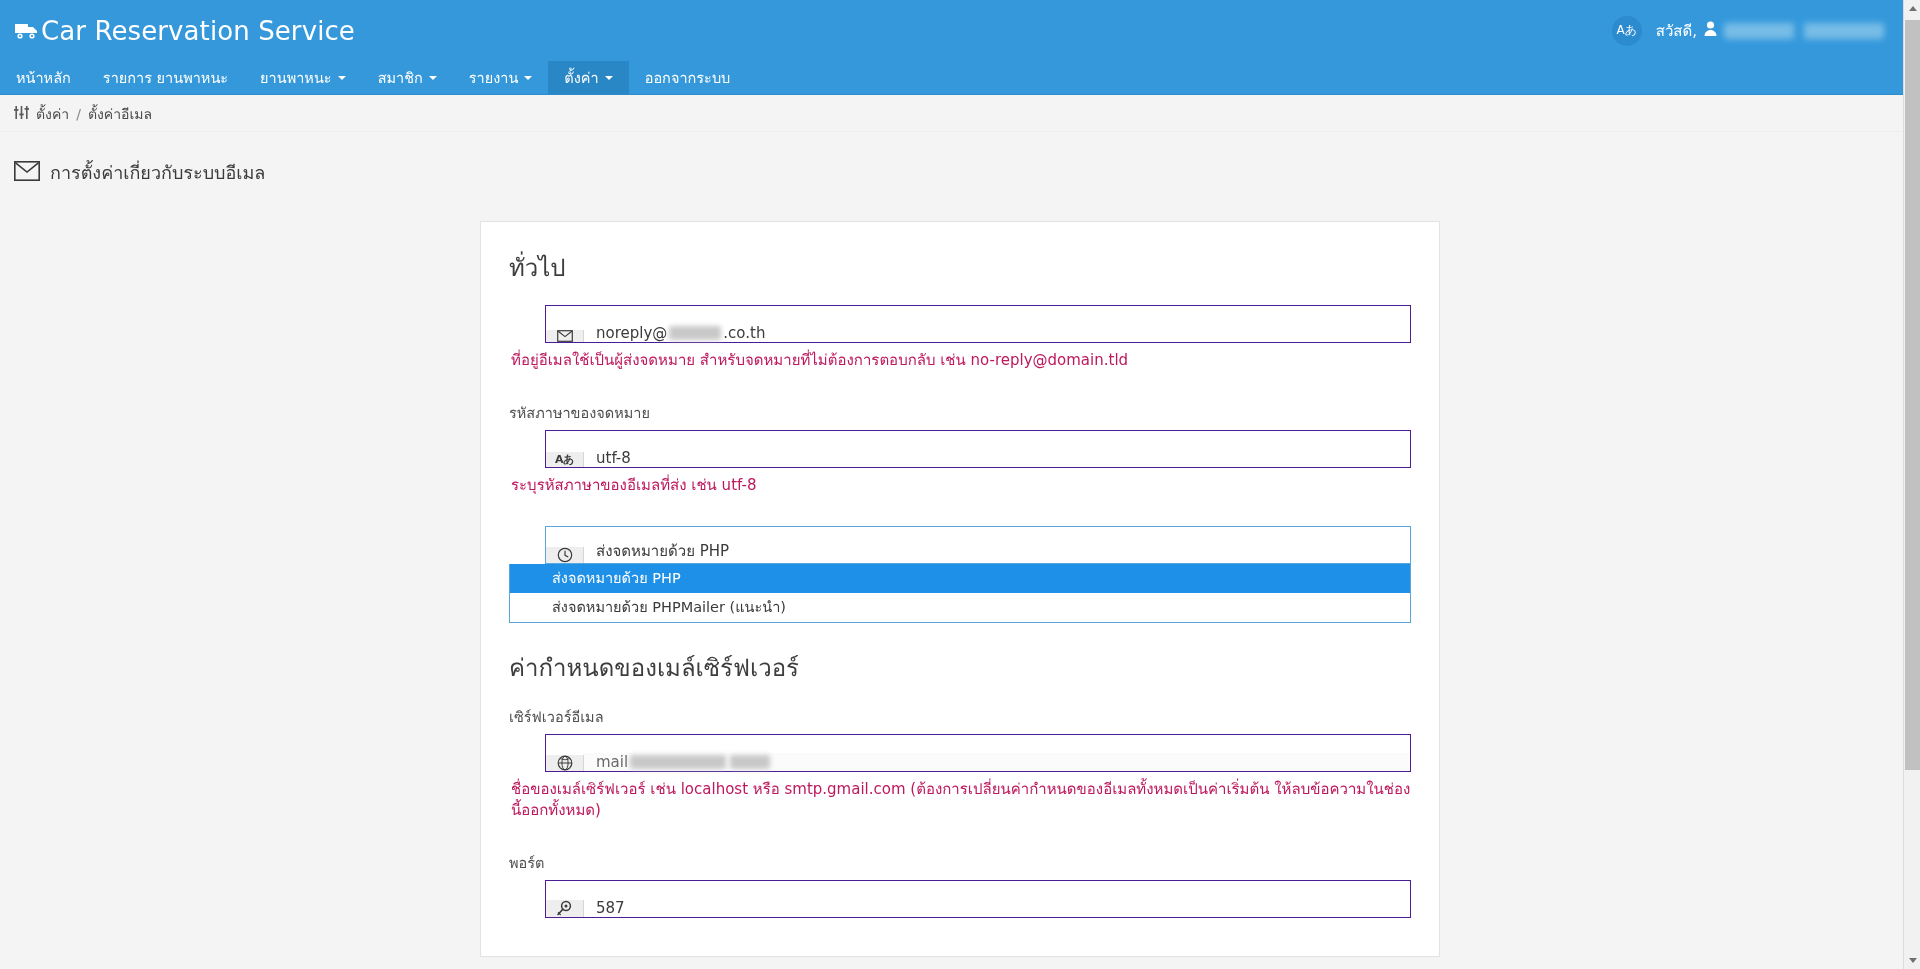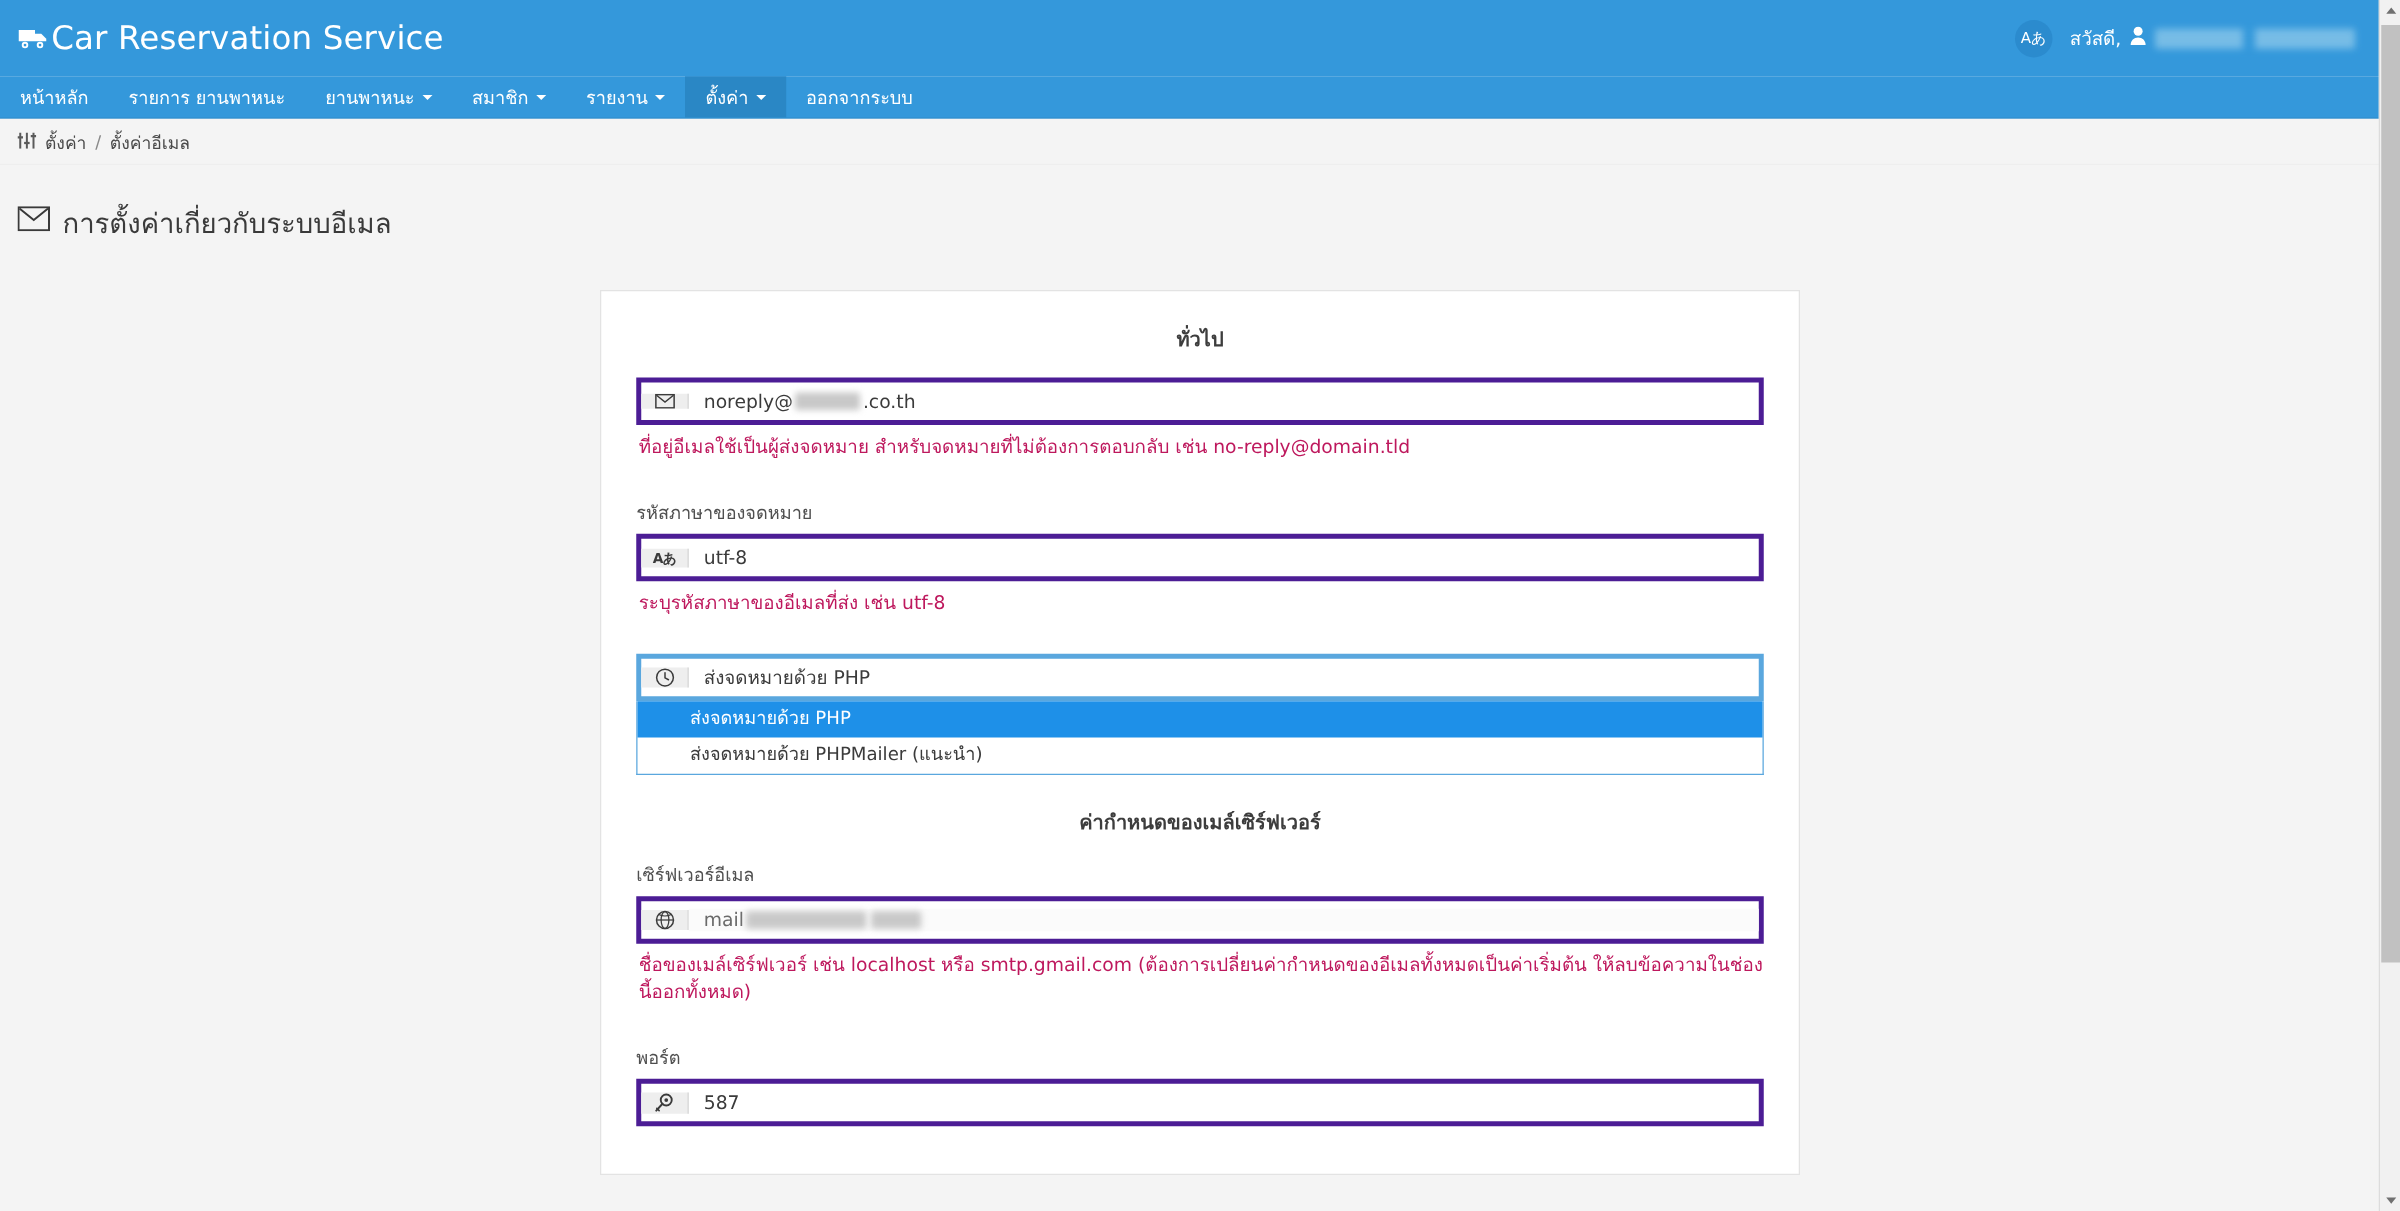--- a/index.html
+++ b/index.html
@@ -89,55 +89,56 @@
     font-size: 14px; color: #4a4a4a;
     border-bottom: 1px solid #eeeeee;
   }
   .crumb { color: #4a4a4a; text-decoration: none; cursor: pointer; }
   .crumb-sep { color: #8a8a8a; }
   .crumb.current { color: #4a4a4a; cursor: default; text-align: center; }
 
   
   .page-title {
     display: flex; align-items: center; gap: 10px;
-    font-size: 22px; color: #3a3a3a; font-weight: 400;
+    font-size: 18px; color: #3a3a3a; font-weight: 400;
     padding: 14px 0 16px 14px;
     background: #f4f4f4;
   }
 
   
   .content-area {
     background: #f4f4f4;
     padding-top: 6px;
     height: 780px;
   }
   .card {
     width: 960px;
     margin: 0 auto;
     background: #ffffff;
     border: 1px solid #e3e3e3;
     padding: 26px 28px 30px 28px;
   }
   .section-title {
-    font-size: 16px; color: #3d3d3d; font-weight: 700;
-    margin: 0 0 16px 0; padding-bottom: 2px; text-align: center;
+    font-size: 24px; color: #3d3d3d; font-weight: 400;
+    margin: 0 0 16px 0; padding-bottom: 2px;
   }
   .section-title.second { margin-top: 36px; }
 
   .form-group { margin-bottom: 8px; position: relative; }
   .form-label {
     display: block;
     font-size: 14.5px; color: #4f4f4f;
     margin-bottom: 6px;
   }
   .input-group {
-    display: flex; align-items: center;
-    border: 4px solid #4c1d95;
+    display: flex; align-items: flex-end;
+    border: 1px solid #4c1d95;
     background: #ffffff;
     height: 38px;
+    margin-left: 36px;
   }
   .input-group.focused { border-color: #5aa7de; }
   .input-addon {
     width: 38px; min-width: 38px;
     background: #eeeeee;
     border-right: 1px solid #d6d6d6;
     display: flex; align-items: center; justify-content: center;
     color: #3b3b3b;
   }
   .input-addon.lang-addon { font-size: 11px; font-weight: bold; letter-spacing: -.5px; }

